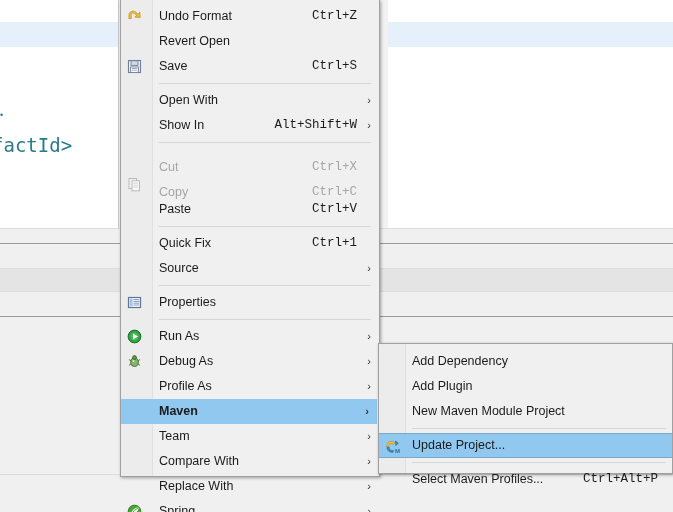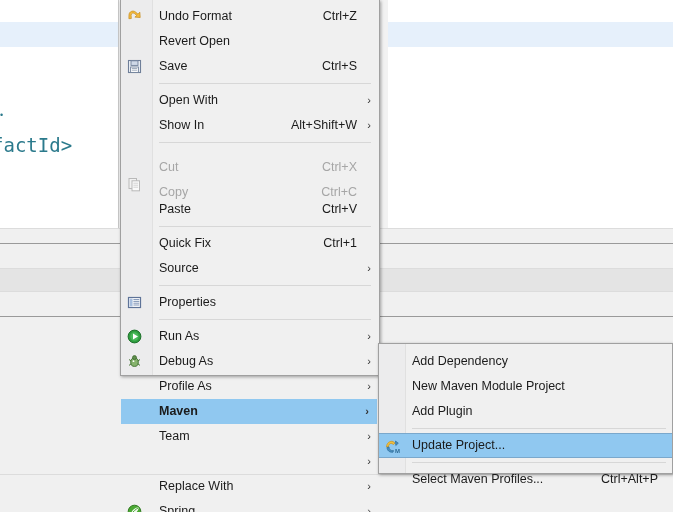--- a/index.html
+++ b/index.html
@@ -122,21 +122,21 @@
     position: absolute;
     background: #f0f0f0;
     border: 1px solid #a0a0a0;
     box-shadow: 1px 1px 3px rgba(0,0,0,0.35);
     box-sizing: border-box;
     font-size: 12.5px;
     color: #1b1b1b;
   }
   #main-menu {
     left: 120px; top: 0px;
-    width: 260px; height: 376px;
+    width: 260px; height: 477px;
     border-top: none;
   }
   #sub-menu {
     left: 378px; top: 343px;
     width: 295px; height: 131px;
   }
   .menu-gutter {
     position: absolute;
     left: 0; top: 0; bottom: 0;
     width: 31px;
@@ -171,20 +171,21 @@
   .mi .mi-label {
     margin-left: 38px;
     flex: 0 0 auto;
   }
   #sub-menu .mi .mi-label { margin-left: 33px; }
   .mi .mi-accel {
     position: absolute;
     right: 22px;
     color: #1b1b1b;
     font-size: 12.5px;
+    font-family: Liberation Mono, monospace;
   }
   #sub-menu .mi .mi-accel { right: 14px; }
   .mi .mi-arrow {
     position: absolute;
     right: 8px;
     font-size: 11px;
     color: #333;
     line-height: 25px;
   }
   .mi.disabled .mi-label,
@@ -346,20 +347,21 @@
         </div>
         <div class="mi selected">
           <span class="mi-label">Maven</span>
           <span class="mi-arrow">›</span>
         </div>
         <div class="mi">
           <span class="mi-label">Team</span>
           <span class="mi-arrow">›</span>
         </div>
         <div class="mi">
+          <span class="mi-label">Compare With</span>
           <span class="mi-arrow">›</span>
         </div>
         <div class="mi">
           <span class="mi-label">Replace With</span>
           <span class="mi-arrow">›</span>
         </div>
         <div class="mi">
           <span class="mi-icon ic"><svg width="17" height="17" viewBox="0 0 17 17">
               <circle cx="8.5" cy="8.5" r="6.3" fill="#4aa832" stroke="#2f7a1f" stroke-width="1"></circle>
               <path d="M4.5 11.5 C6.5 5.5 11 4 13 4.2 C12 9 8 12.5 4.5 11.5 Z" fill="#ffffff" opacity="0.92"></path>
@@ -371,24 +373,24 @@
       </div>
   </div>
 
   <div class="menu" id="sub-menu">
     <div class="menu-gutter"></div>
     <div class="menu-list" id="sub-menu-list">
         <div class="mi">
           <span class="mi-label">Add Dependency</span>
         </div>
         <div class="mi">
+          <span class="mi-label">Add Plugin</span>
+        </div>
+        <div class="mi">
           <span class="mi-label">New Maven Module Project</span>
-        </div>
-        <div class="mi">
-          <span class="mi-label">Add Plugin</span>
         </div>
         <div class="sep"></div>
         <div class="mi selected">
           <span class="mi-icon ic"><svg width="17" height="17" viewBox="0 0 17 17">
               <path d="M2.5 9 C2.5 5 6 2.5 9 3.5 L11 5 L9.5 6.5 L7.8 5.5 C5.8 5 4.3 6.8 4.6 9 Z" fill="#f3c03c" stroke="#c18f22" stroke-width="0.7"></path>
               <path d="M11.5 3 L14.3 5.2 L11.8 7.5 Z" fill="#4a8fc0" stroke="#2e6b96" stroke-width="0.7"></path>
               <path d="M5 9 C5 11.5 7 13 9.5 12.6 L9 14.2 C5.5 14.6 3 12.4 3 9.4 Z" fill="#4a8fc0" stroke="#2e6b96" stroke-width="0.7"></path>
               <text x="11" y="15" font-family="Liberation Sans, sans-serif" font-size="6" font-weight="bold" fill="#2e6b96">M</text>
             </svg></span>
           <span class="mi-label">Update Project...</span>

